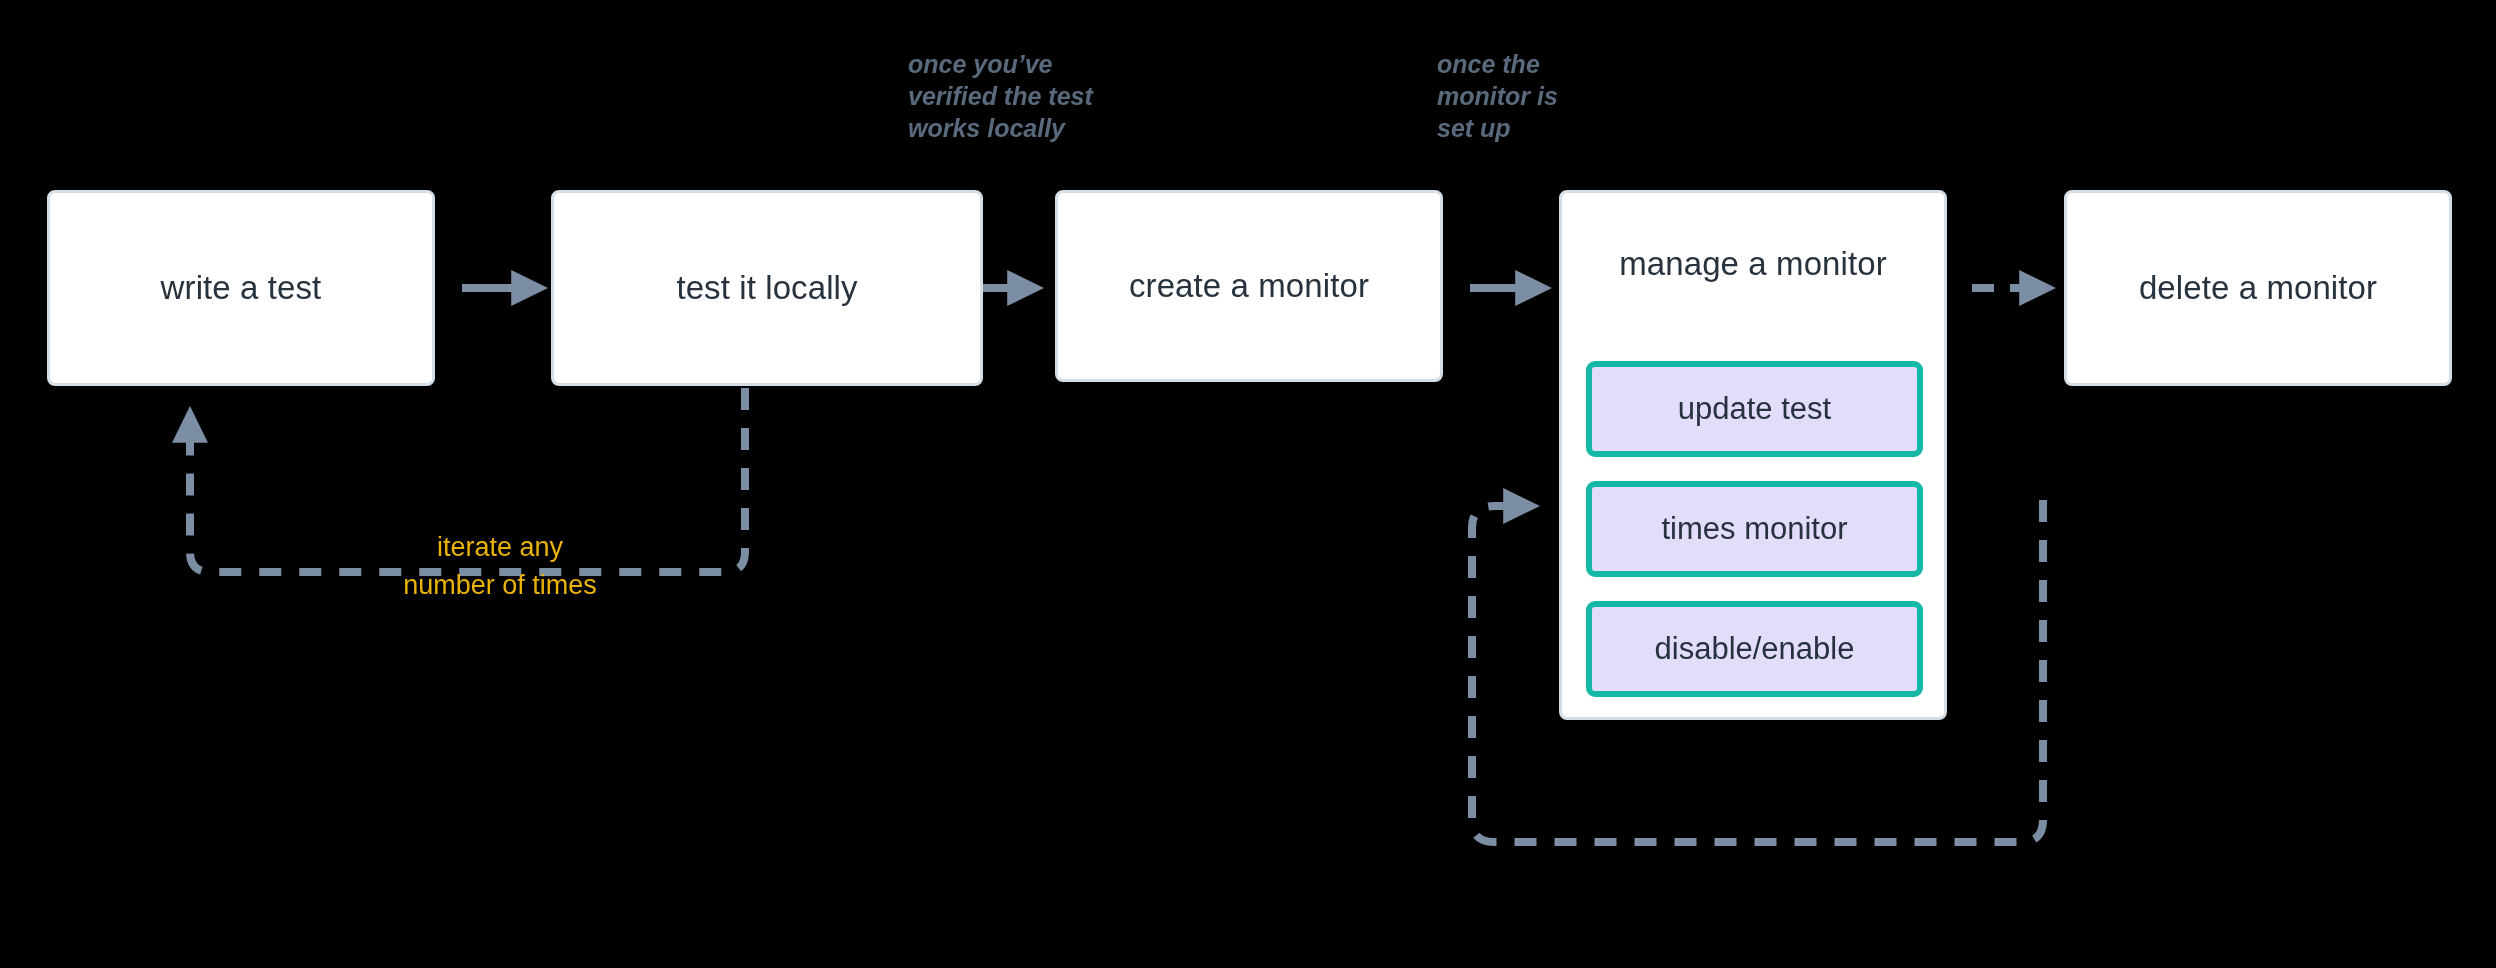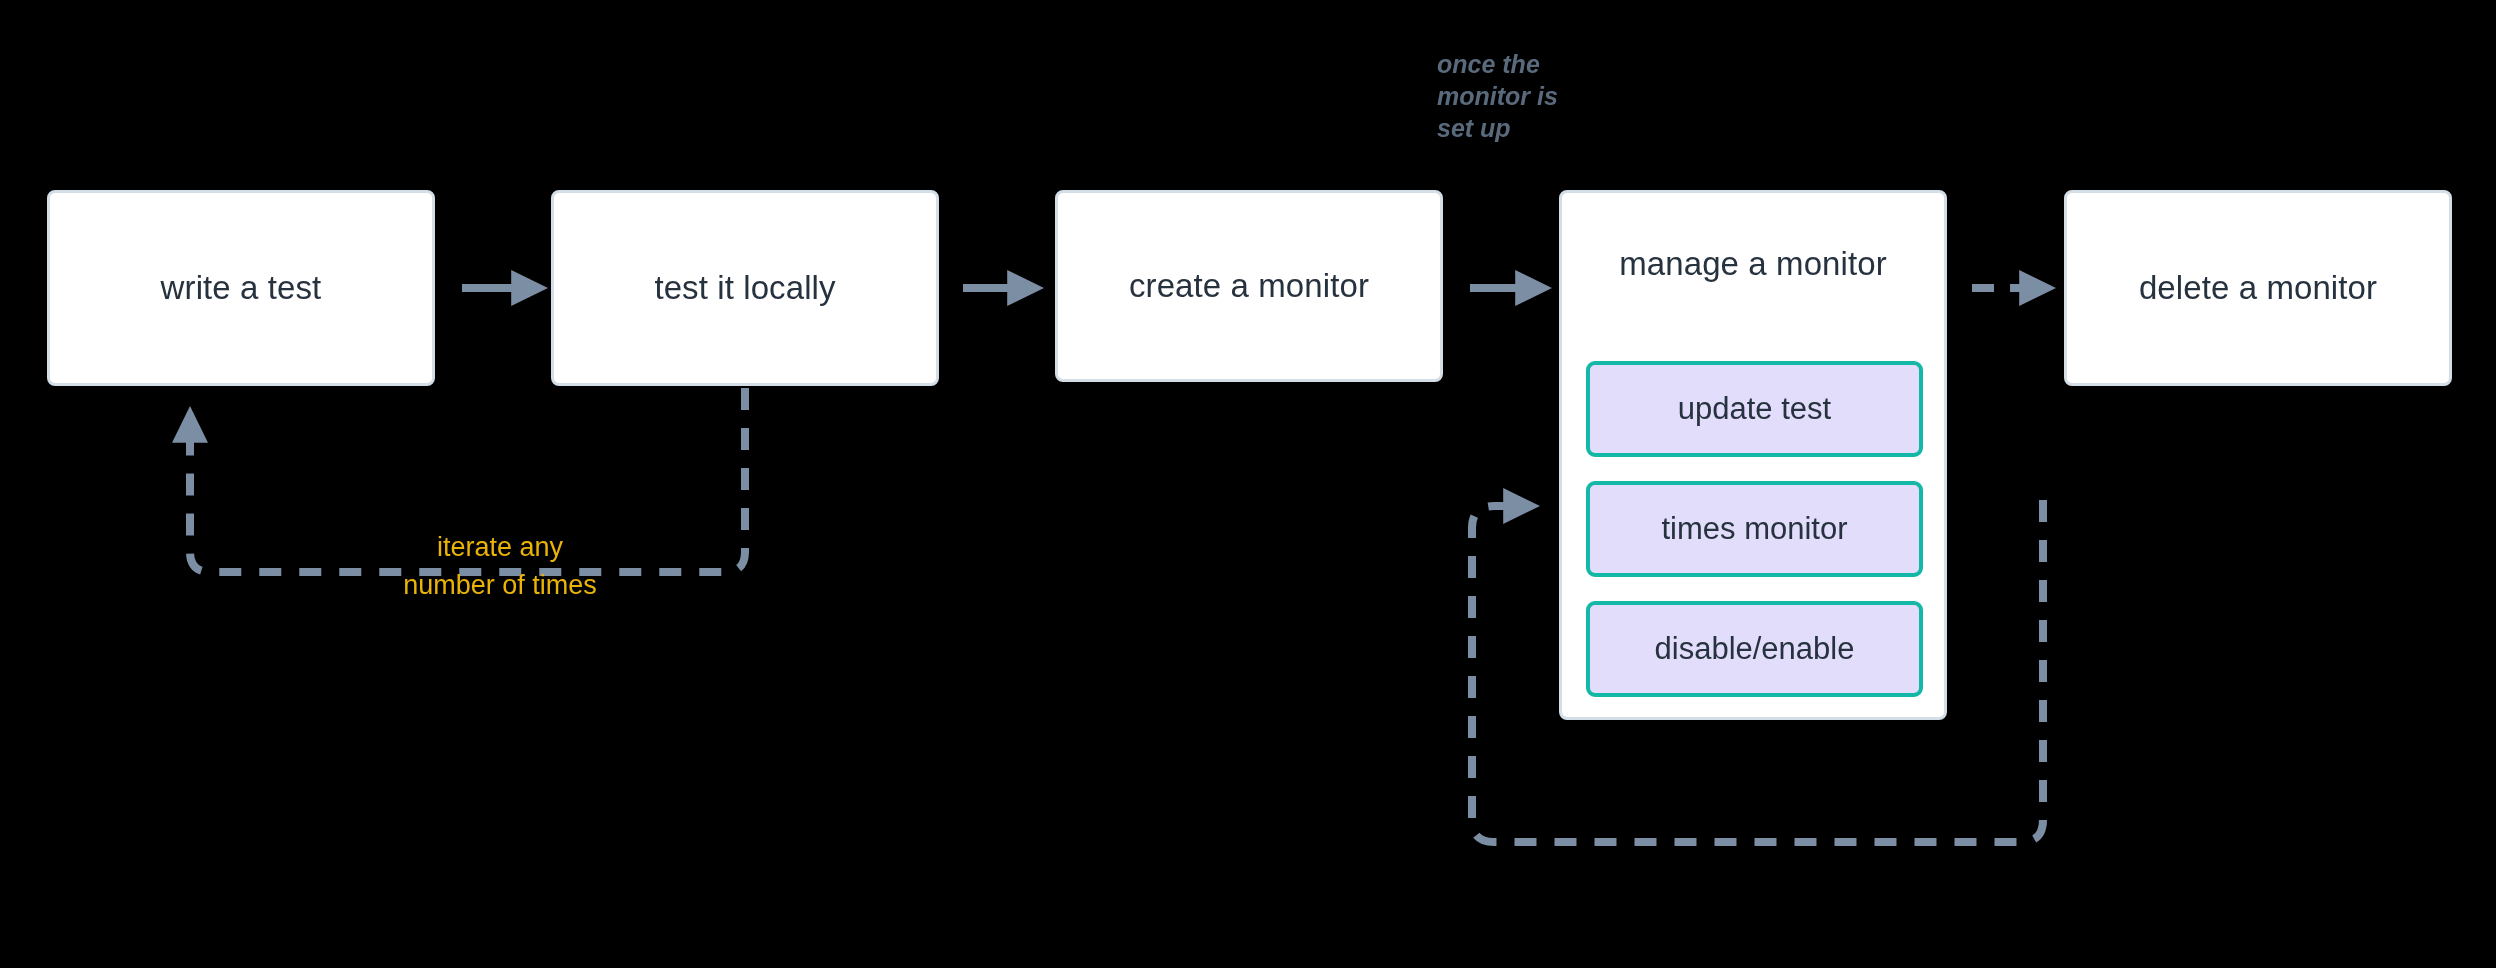--- a/index.html
+++ b/index.html
@@ -53,21 +53,21 @@
   }
   .node-group .node-label {
     top: 52px;
   }
 
   
   .subnode {
     position: absolute;
     box-sizing: border-box;
     background: #e2ddfb;
-    border: 4px solid #14b8a6;
+    border: 6px solid #14b8a6;
     border-radius: 9px;
   }
   .subnode-label {
     position: absolute;
     left: 0;
     top: 50%;
     width: 100%;
     transform: translateY(-50%);
     text-align: center;
     color: #27323f;
@@ -129,21 +129,21 @@
 
     <g>
       <path d="M2043,500 L2043,820 Q2043,842 2021,842 L1494,842 Q1472,842 1472,820 L1472,528 Q1472,506 1494,506 L1528,506" fill="none" stroke="#7b8ea3" stroke-width="8" stroke-dasharray="22 18" stroke-linecap="butt" marker-end="url(#arrowhead)"></path>
     </g>
   </svg>
 
   <div class="node node-simple" style="left:47px; top:190px; width:388px; height:196px;">
     <div class="node-label">write a test</div>
   </div>
 
-  <div class="node node-simple" style="left:551px; top:190px; width:388px; height:196px;">
+  <div class="node node-simple" style="left:551px; top:190px; width:432px; height:196px;">
     <div class="node-label">test it locally</div>
   </div>
 
   <div class="node node-simple" style="left:1055px; top:190px; width:388px; height:192px;">
     <div class="node-label">create a monitor</div>
   </div>
 
   <div class="node node-group" style="left:1559px; top:190px; width:388px; height:530px;">
     <div class="node-label">manage a monitor</div>
 
@@ -157,20 +157,23 @@
 
     <div class="subnode" style="left:24px; top:408px; width:337px; height:96px;">
       <div class="subnode-label">disable/enable</div>
     </div>
   </div>
 
   <div class="node node-simple" style="left:2064px; top:190px; width:388px; height:196px;">
     <div class="node-label">delete a monitor</div>
   </div>
 
+  <div class="edge-note" style="left:908px; top:48px;">once you’ve
+verified the test
+works locally</div>
 
   <div class="edge-note" style="left:1437px; top:48px;">once the
 monitor is
 set up</div>
 
   <div class="loop-note" style="left:330px; top:528px; width:340px;">iterate any
 number of times</div>
 
 
 </div>

